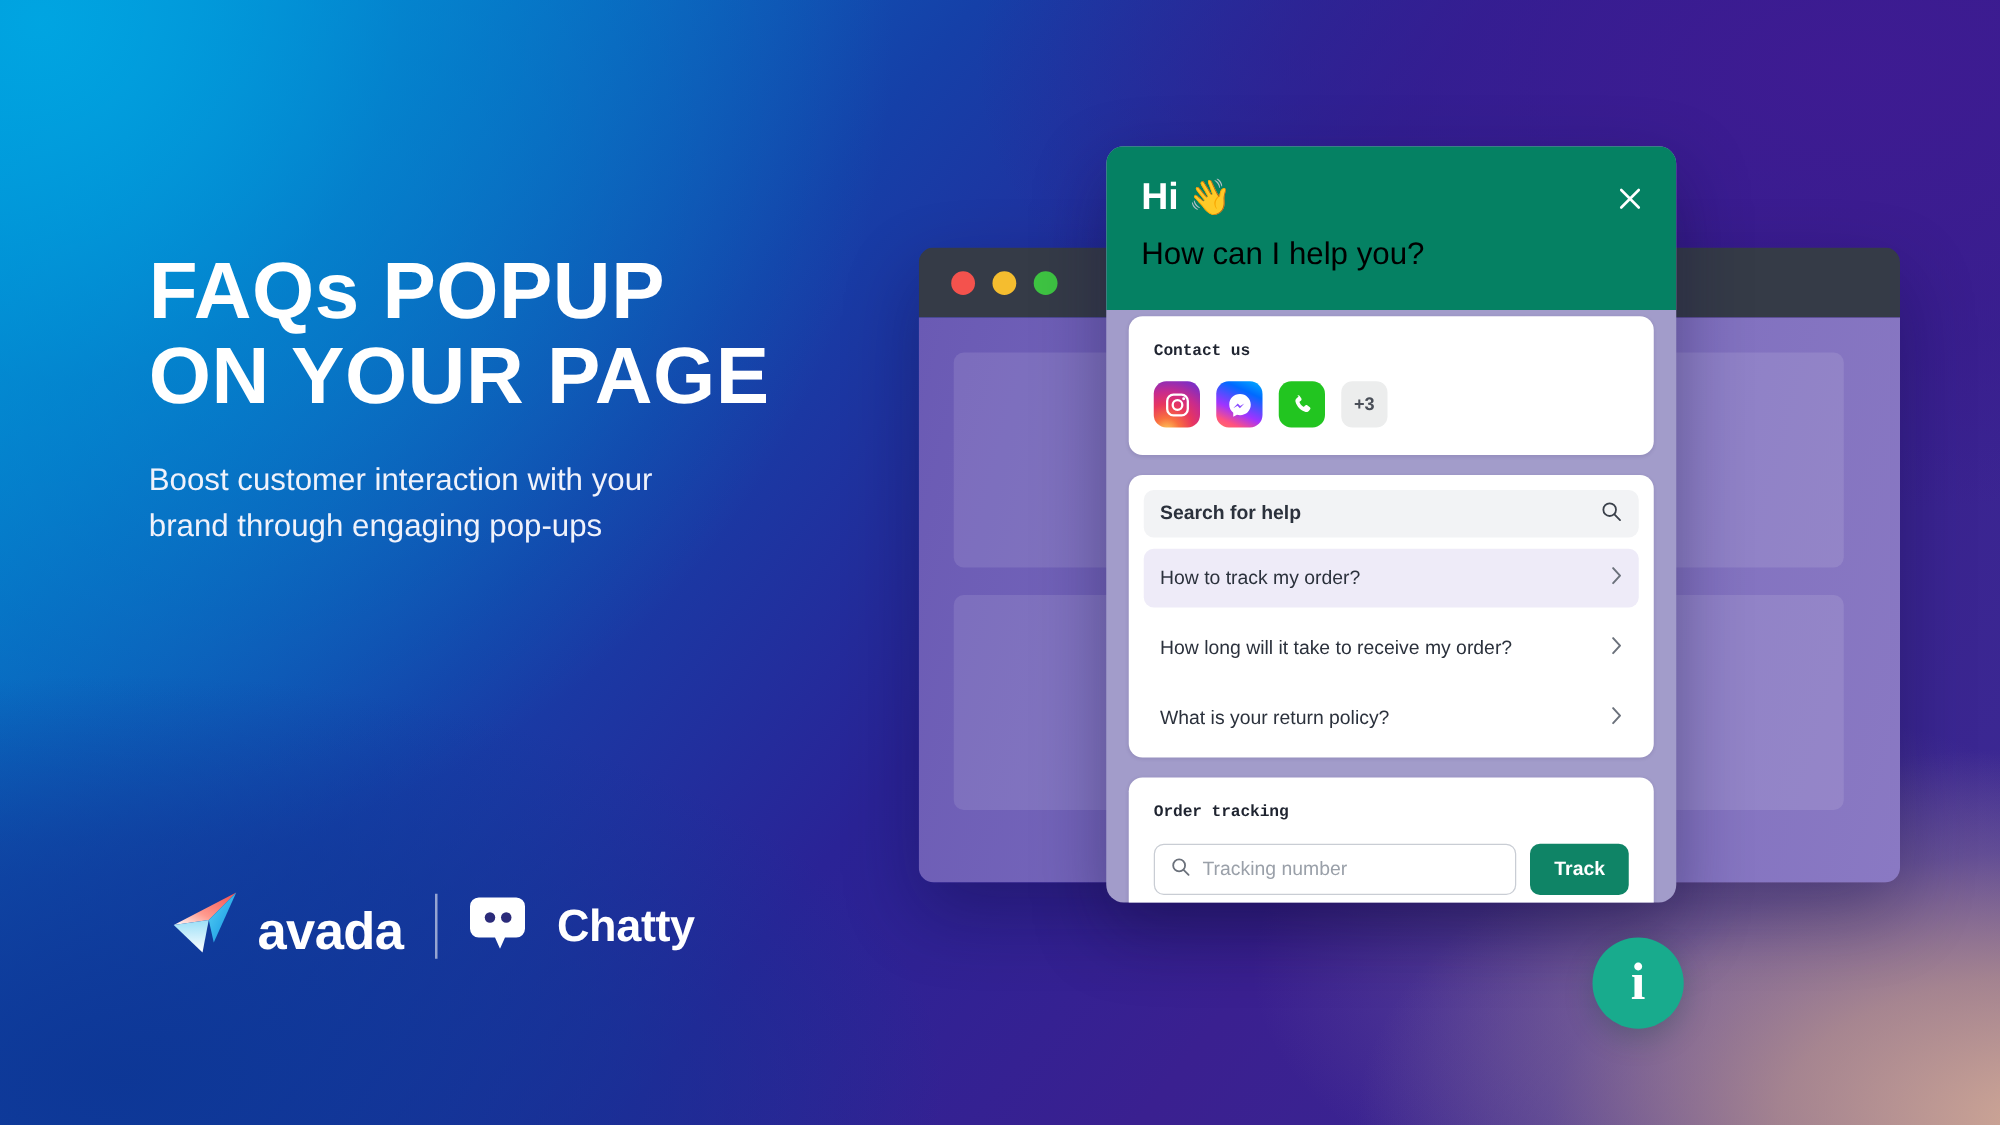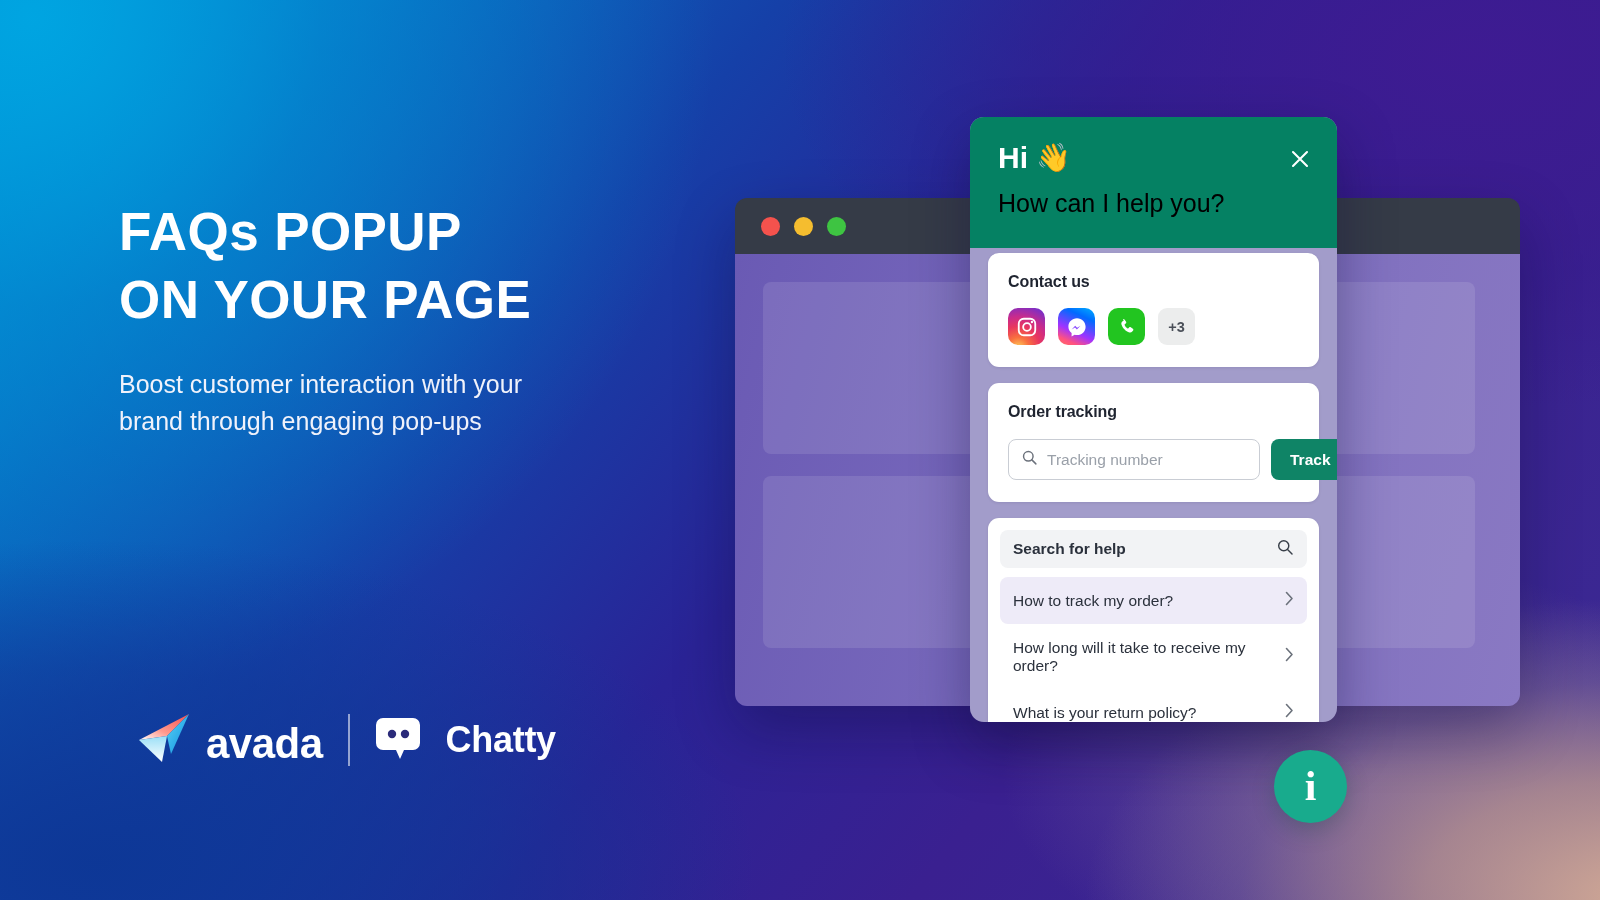--- a/index.html
+++ b/index.html
@@ -49,21 +49,21 @@
   }
 
   
   .hero {
     position: absolute;
     left: 119px;
     top: 198px;
     width: 620px;
   }
   .hero-title {
-    font-size: 53px;
+    font-size: 64px;
     font-weight: 700;
     letter-spacing: 0.4px;
     line-height: 68px;
     color: #ffffff;
     white-space: pre-line;
   }
   .hero-sub {
     margin-top: 32px;
     font-size: 25px;
     line-height: 37px;
@@ -134,23 +134,23 @@
     position: absolute;
     background: rgba(255,255,255,0.11);
     border-radius: 8px;
   }
   .ph-1 { left: 28px;  top: 28px;  width: 712px; height: 172px; }
   .ph-2 { left: 28px;  top: 222px; width: 712px; height: 172px; }
 
   
   .widget {
     position: absolute;
-    left: 970px;
+    left: 885px;
     top: 117px;
-    width: 367px;
+    width: 456px;
     height: 605px;
     border-radius: 14px;
     overflow: hidden;
     background: #a29cca;
     box-shadow: 0 22px 56px rgba(18,12,60,0.40);
   }
   .widget-header {
     background: #058163;
     padding: 26px 28px 30px 28px;
     position: relative;
@@ -193,24 +193,25 @@
     padding: 0 18px;
   }
   .card {
     background: #ffffff;
     border-radius: 11px;
     padding: 20px 20px 22px 20px;
     margin-bottom: 16px;
     box-shadow: 0 1px 3px rgba(30,20,70,0.10);
   }
   .card-title {
-    font-size: 16px;
+    font-size: 13px;
     font-weight: 700;
     color: #1f2430;
     letter-spacing: -0.1px;
+    font-family: Liberation Mono, monospace;
   }
 
   
   .contact-row { display: flex; align-items: center; gap: 13px; margin-top: 17px; }
   .cicon {
     width: 37px; height: 37px;
     border-radius: 10px;
     display: flex; align-items: center; justify-content: center;
     cursor: pointer;
     flex: none;
@@ -429,75 +430,75 @@
           <div class="cicon cicon-whatsapp">
             <svg width="22" height="22" viewBox="0 0 24 24">
               <path d="M7.6 3.6c.6-.4 1.4-.2 1.8.4l1.6 2.4c.4.6.2 1.4-.4 1.8l-1 .7c-.2.2-.3.5-.2.8.5 1.4 1.8 3 3.3 3.8.3.2.6.1.8-.1l.8-.9c.4-.5 1.2-.6 1.8-.2l2.3 1.6c.6.4.7 1.2.3 1.8l-1 1.3c-.7.9-1.9 1.3-3 1-4-1-7.8-4.9-8.8-8.9-.3-1.1.1-2.3 1-3l1.7-1.5z" fill="#ffffff"></path>
             </svg>
           </div>
 
           <div class="cicon cicon-more">+3</div>
         </div>
       </div>
 
+      <div class="card card-faq">
+        <div class="search-bar">
+          <span class="search-bar-label">Search for help</span>
+          <span>
+            <svg width="18" height="18" viewBox="0 0 20 20" fill="none">
+              <circle cx="8.6" cy="8.6" r="5.6" stroke="#3a404a" stroke-width="1.6"></circle>
+              <path d="M12.8 12.8 L17.8 17.8" stroke="#3a404a" stroke-width="1.6" stroke-linecap="round"></path>
+            </svg>
+          </span>
+        </div>
+
+        <div class="faq-item active">
+          <span class="faq-text">How to track my order?</span>
+          <span class="chev">
+            <svg width="9" height="15" viewBox="0 0 9 15" fill="none">
+              <path d="M1.5 1.5 L7 7.5 L1.5 13.5" stroke="#6c727c" stroke-width="1.6" stroke-linecap="round" stroke-linejoin="round"></path>
+            </svg>
+          </span>
+        </div>
+
+        <div class="faq-item">
+          <span class="faq-text">How long will it take to receive my order?</span>
+          <span class="chev">
+            <svg width="9" height="15" viewBox="0 0 9 15" fill="none">
+              <path d="M1.5 1.5 L7 7.5 L1.5 13.5" stroke="#6c727c" stroke-width="1.6" stroke-linecap="round" stroke-linejoin="round"></path>
+            </svg>
+          </span>
+        </div>
+
+        <div class="faq-item">
+          <span class="faq-text">What is your return policy?</span>
+          <span class="chev">
+            <svg width="9" height="15" viewBox="0 0 9 15" fill="none">
+              <path d="M1.5 1.5 L7 7.5 L1.5 13.5" stroke="#6c727c" stroke-width="1.6" stroke-linecap="round" stroke-linejoin="round"></path>
+            </svg>
+          </span>
+        </div>
+      </div>
+
       <div class="card">
         <div class="card-title">Order tracking</div>
         <div class="track-row">
           <div class="track-input-wrap">
             <span>
               <svg width="17" height="17" viewBox="0 0 20 20" fill="none">
                 <circle cx="8.6" cy="8.6" r="5.6" stroke="#6b717b" stroke-width="1.7"></circle>
                 <path d="M12.8 12.8 L17.5 17.5" stroke="#6b717b" stroke-width="1.7" stroke-linecap="round"></path>
               </svg>
             </span>
             <input class="track-input" type="text" placeholder="Tracking number" style="">
           </div>
           <button class="track-btn">Track</button>
         </div>
       </div>
 
-      <div class="card card-faq">
-        <div class="search-bar">
-          <span class="search-bar-label">Search for help</span>
-          <span>
-            <svg width="18" height="18" viewBox="0 0 20 20" fill="none">
-              <circle cx="8.6" cy="8.6" r="5.6" stroke="#3a404a" stroke-width="1.6"></circle>
-              <path d="M12.8 12.8 L17.8 17.8" stroke="#3a404a" stroke-width="1.6" stroke-linecap="round"></path>
-            </svg>
-          </span>
-        </div>
-
-        <div class="faq-item active">
-          <span class="faq-text">How to track my order?</span>
-          <span class="chev">
-            <svg width="9" height="15" viewBox="0 0 9 15" fill="none">
-              <path d="M1.5 1.5 L7 7.5 L1.5 13.5" stroke="#6c727c" stroke-width="1.6" stroke-linecap="round" stroke-linejoin="round"></path>
-            </svg>
-          </span>
-        </div>
-
-        <div class="faq-item">
-          <span class="faq-text">How long will it take to receive my order?</span>
-          <span class="chev">
-            <svg width="9" height="15" viewBox="0 0 9 15" fill="none">
-              <path d="M1.5 1.5 L7 7.5 L1.5 13.5" stroke="#6c727c" stroke-width="1.6" stroke-linecap="round" stroke-linejoin="round"></path>
-            </svg>
-          </span>
-        </div>
-
-        <div class="faq-item">
-          <span class="faq-text">What is your return policy?</span>
-          <span class="chev">
-            <svg width="9" height="15" viewBox="0 0 9 15" fill="none">
-              <path d="M1.5 1.5 L7 7.5 L1.5 13.5" stroke="#6c727c" stroke-width="1.6" stroke-linecap="round" stroke-linejoin="round"></path>
-            </svg>
-          </span>
-        </div>
-      </div>
-
     </div>
   </div>
 
   <div class="fab">
     <span class="fab-i">i</span>
   </div>
 
 </div>
 
 </body></html>

